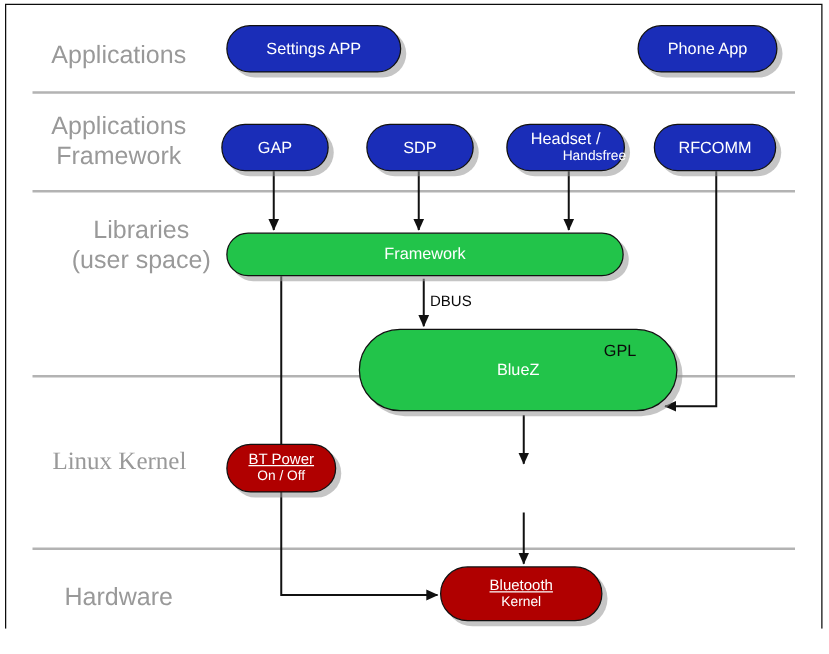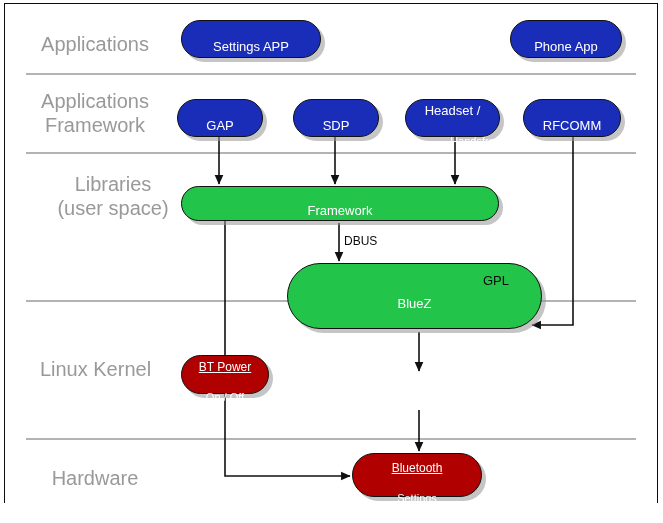--- a/index.html
+++ b/index.html
@@ -86,42 +86,42 @@
     font-size: 12px;
   }
   svg.connectors {
     position: absolute;
     left: 0;
     top: 0;
     width: 663px;
     height: 523px;
     overflow: visible;
   }
-  .node-text-wrap { line-height: 1.15; margin-top: 16px; }
+  .node-text-wrap { line-height: 1.15; }
 </style>
 </head>
 <body>
 
 <div id="stage">
   <div id="frame">
 
     <div class="divider" style="left:21px; top:69px; width:610px;"></div>
     <div class="divider" style="left:21px; top:148px; width:610px;"></div>
     <div class="divider" style="left:21px; top:296px; width:610px;"></div>
     <div class="divider" style="left:21px; top:434px; width:610px;"></div>
 
     <div class="layer-label" style="left:10px; top:28px; width:160px;">Applications</div>
 
     <div class="layer-label" style="left:10px; top:85px; width:160px;">Applications
 Framework</div>
 
     <div class="layer-label" style="left:28px; top:168px; width:160px;">Libraries
 (user space)</div>
 
-    <div class="layer-label" style="left:8px; top:353px; width:165px;">Linux Kernel</div>
+    <div class="layer-label" style="left:8px; top:353px; width:165px;font-family:Liberation Serif, serif;">Linux Kernel</div>
 
     <div class="layer-label" style="left:10px; top:462px; width:160px;">Hardware</div>
 
     <svg class="connectors" viewBox="0 0 663 523" xmlns="http://www.w3.org/2000/svg">
       <defs>
         <marker id="arrowhead" markerWidth="7" markerHeight="7" refX="5.6" refY="3" orient="auto" markerUnits="strokeWidth">
           <path d="M0,0.3 L6,3 L0,5.7 z" fill="#111111"></path>
         </marker>
       </defs>
 
@@ -180,17 +180,17 @@
     <div class="edge-label" style="left:339px; top:230px;">DBUS</div>
 
     <div class="node red" style="left:176px; top:351px; width:88px; height:39px;">
       <span class="node-text-wrap line1">BT Power</span>
       <span class="node-text-wrap line2">On / Off</span>
     </div>
 
 
     <div class="node red" style="left:347px; top:449px; width:130px; height:44px;">
       <span class="node-text-wrap line1">Bluetooth</span>
-      <span class="node-text-wrap line2">Settings</span>
+      <span class="node-text-wrap line2">Kernel</span>
     </div>
 
   </div>
 </div>
 
 </body></html>

